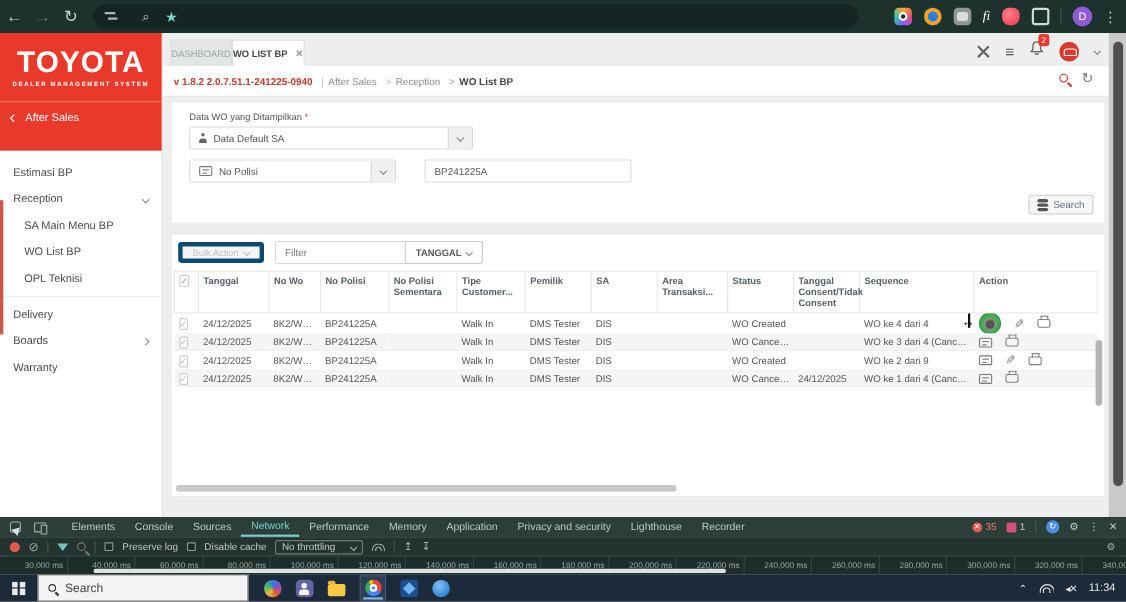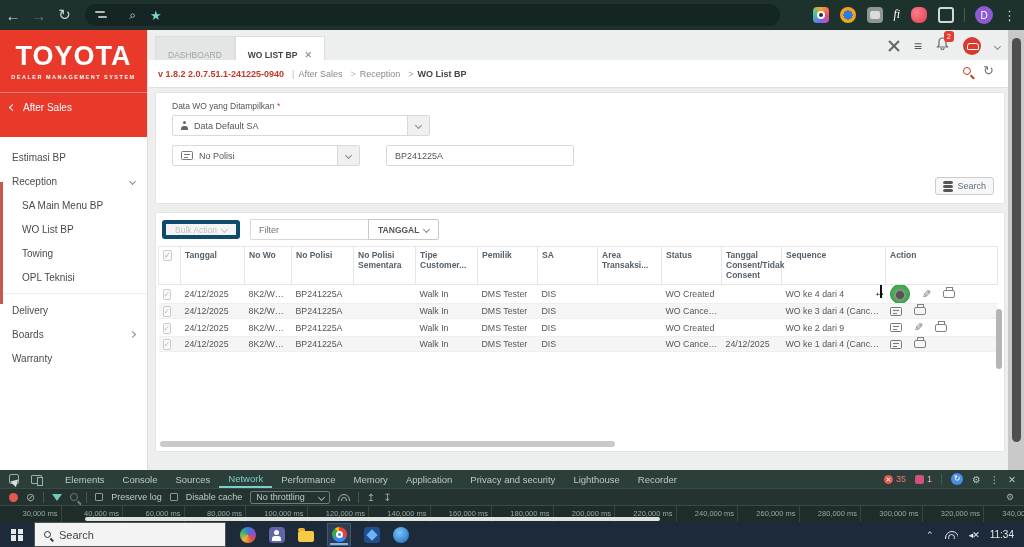--- a/index.html
+++ b/index.html
@@ -44,21 +44,21 @@
   .sb-item.sub{padding-left:22px;}
   .sb-item .cv{position:absolute;right:12px;}
   .cv-down{width:5px;height:5px;border-left:1.5px solid #888;border-bottom:1.5px solid #888;transform:rotate(-45deg);}
   .cv-right{width:5px;height:5px;border-left:1.5px solid #888;border-bottom:1.5px solid #888;transform:rotate(-135deg);}
   .sb-strip{position:absolute;left:0;top:152px;width:3px;height:122px;background:#c9574b;}
   .sb-div{border-top:1px solid #eee;margin:4px 0;}
 
   
   .main{flex:1;position:relative;background:#edefef;}
   .tabstrip{position:absolute;top:6px;left:7px;display:flex;}
-  .app-tab{height:24px;padding:0 12px;font-size:8.5px;display:flex;align-items:flex-end;gap:7px;border:1px solid #ddd;border-bottom:none;}
+  .app-tab{height:24px;padding:0 0;font-size:8.5px;display:flex;align-items:center;gap:7px;border:1px solid #ddd;border-bottom:none;}
   .app-tab.inactive{background:#e3e6e5;color:#9aa5a2;}
   .app-tab.active{background:#fff;color:#444;font-weight:bold;}
   .tab-x{color:#999;font-size:9px;}
   .hdr-icons{position:absolute;top:7px;right:24px;display:flex;align-items:center;gap:14px;}
   .ic-expand{width:12px;height:12px;position:relative;}
   .ic-expand:before,.ic-expand:after{content:"";position:absolute;width:14px;height:2px;background:#666;top:5px;left:-1px;}
   .ic-expand:before{transform:rotate(45deg);} .ic-expand:after{transform:rotate(-45deg);}
   .ic-list{color:#555;font-size:14px;line-height:10px;}
   .bell-wrap{position:relative;}
   .badge{position:absolute;top:-6px;right:-5px;background:#e43c33;color:#fff;font-size:7.5px;border-radius:3px;padding:1px 3px;}
@@ -234,23 +234,20 @@
           </div>
         <div class="sb-item">
             <span>Reception</span>
             <span class="cv cv-down"></span>
           </div>
         <div class="sb-item sub">
             <span>SA Main Menu BP</span>
           </div>
         <div class="sb-item sub">
             <span>WO List BP</span>
-          </div>
-        <div class="sb-item sub">
-            <span>Towing</span>
           </div>
         <div class="sb-item sub">
             <span>OPL Teknisi</span>
           </div>
         <div class="sb-div"></div>
         <div class="sb-item">
             <span>Delivery</span>
           </div>
         <div class="sb-item">
             <span>Boards</span>

